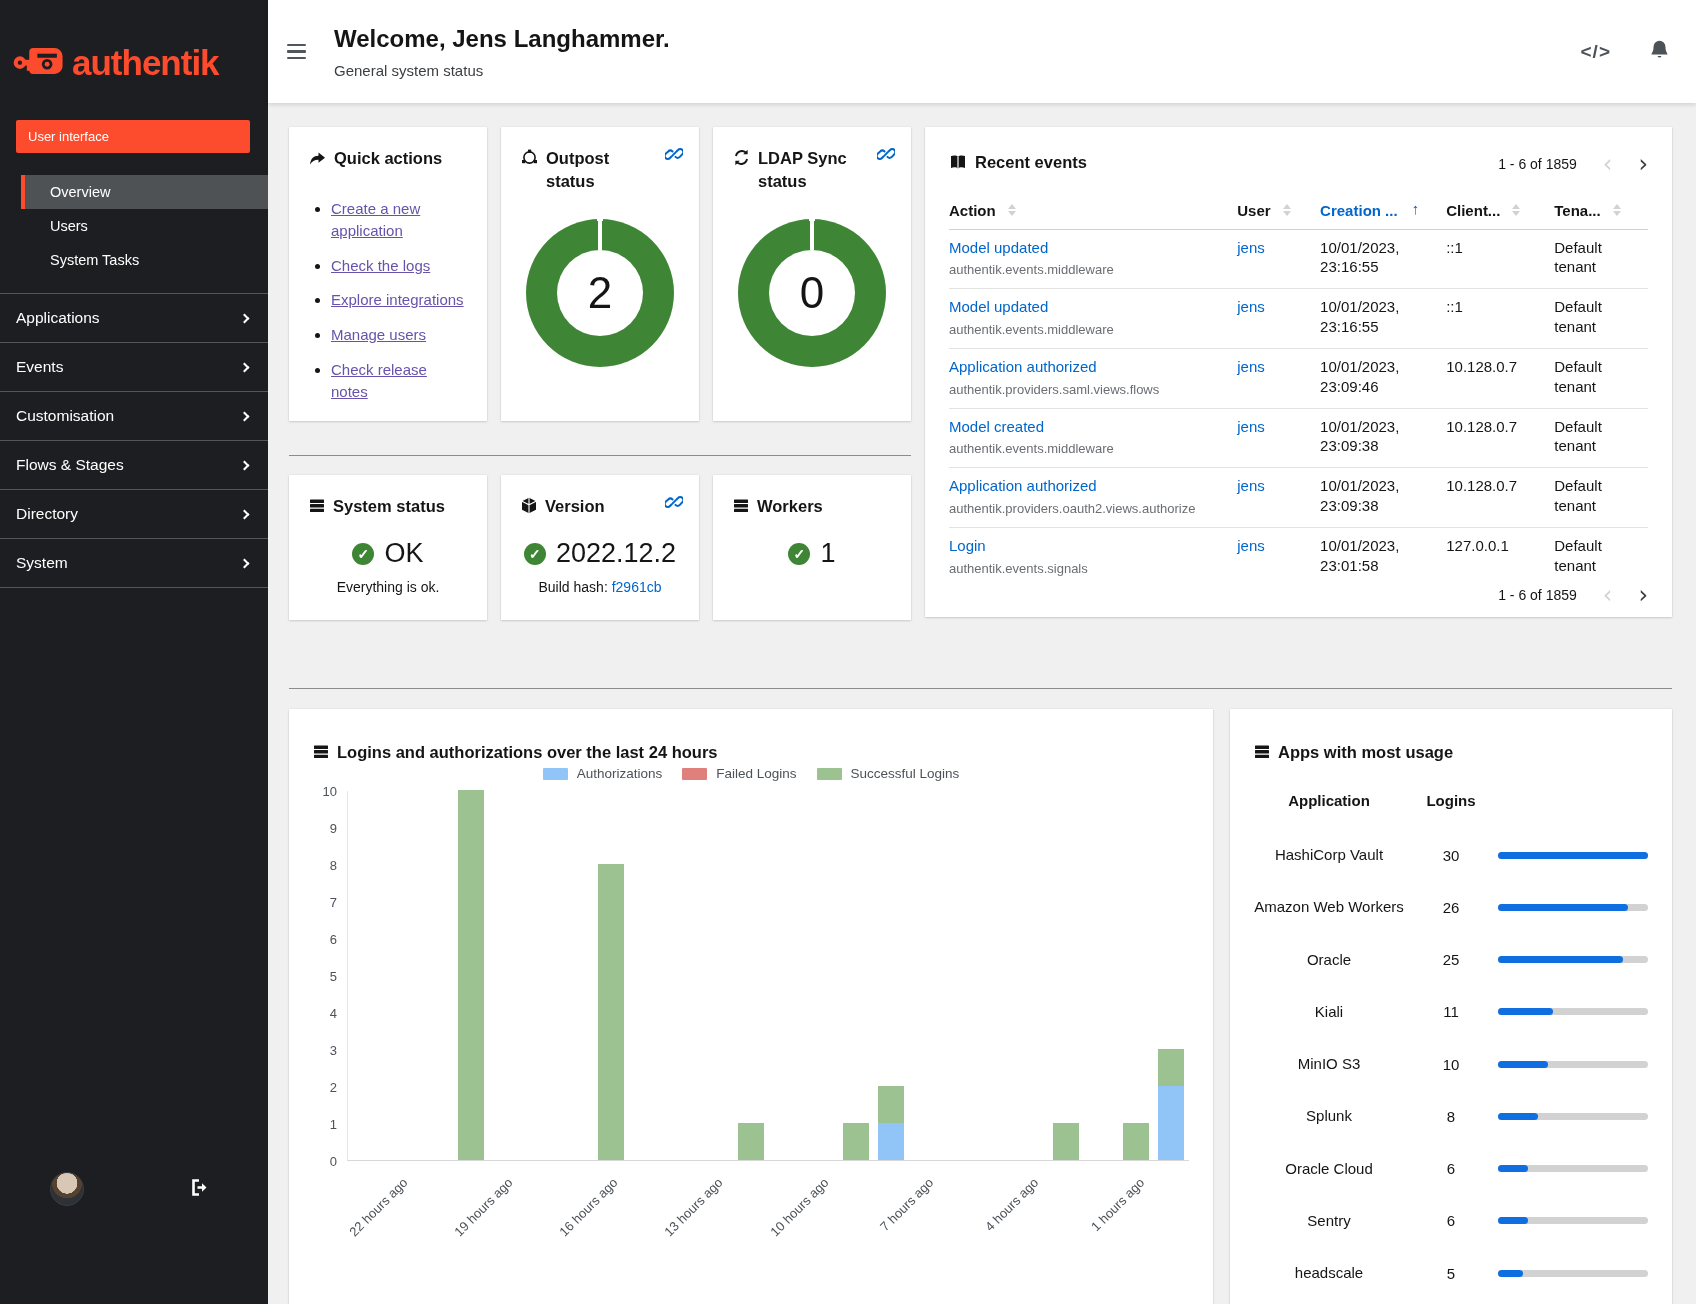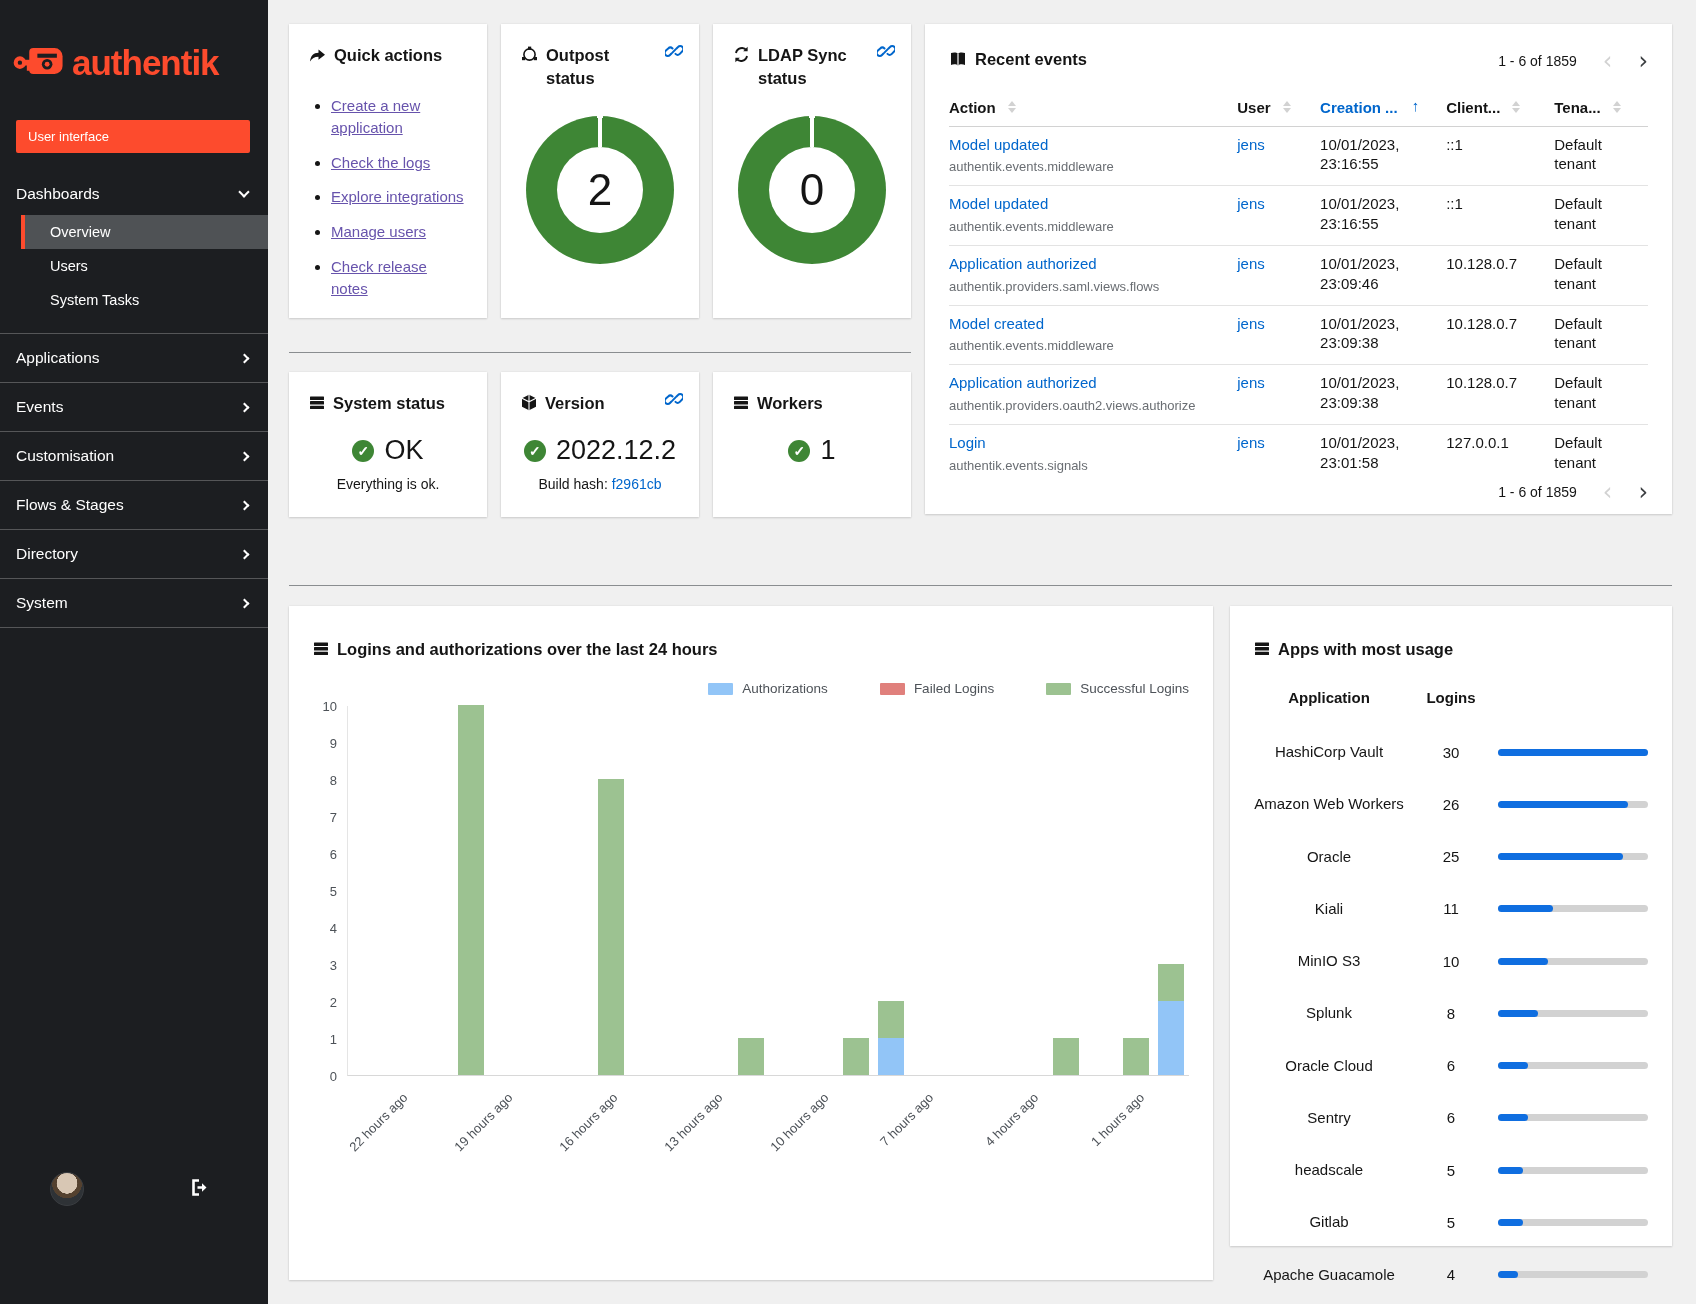--- a/index.html
+++ b/index.html
@@ -102,21 +102,21 @@
   table.events a { color:#0066cc; text-decoration:none; }
   .ctx { font-size:13px; color:#6a6e73; margin-top:5px; line-height:1.3; word-wrap:break-word; }
   .events-foot { margin-top:auto; display:flex; justify-content:flex-end; }
 
   .section-divider { border:0; border-top:1px solid #8a8d90; margin:68px 0 20px 0; }
 
   
   .bottom-section { display:flex; gap:17px; }
   .chart-card { width:924px; height:674px; padding:24px; flex-shrink:0; }
   .chart-title { margin-top:8px; }
-  .legend { display:flex; justify-content:flex-end; gap:52px; margin-top:18px; }
+  .legend { display:flex; justify-content:center; gap:20px; }
   .legend-item { display:flex; align-items:center; gap:9px; font-size:13.5px; color:#4d5258; }
   .swatch { width:25px; height:12px; border-radius:1px; }
   .plotwrap { display:flex; margin-top:10px; }
   .y-axis { width:34px; position:relative; height:370px; flex-shrink:0; }
   .y-axis span { position:absolute; right:10px; font-size:13px; color:#4d5258; }
   .plot { position:relative; flex:1; height:370px; border-bottom:1px solid #d8d8d8; border-left:1px solid #e5e5e5; }
   .bar-stack { position:absolute; bottom:0; width:26px; margin-left:-13px; display:flex;
            flex-direction:column-reverse; }
   .x-axis { position:relative; height:90px; margin-left:34px; }
   .x-axis span { position:absolute; top:14px; font-size:13px; color:#4d5258; white-space:nowrap;
@@ -147,24 +147,20 @@
           <path d="M25 7 h26 a10 10 0 0 1 10 10 v12 a10 10 0 0 1 -10 10 h-26 a5 5 0 0 1 -5 -5 v-22 a5 5 0 0 1 5 -5 z" fill="#fd4b2d"></path>
           <rect x="30" y="14" width="24" height="5" fill="#1c1e21"></rect>
           <circle cx="42" cy="27" r="6.5" fill="#1c1e21"></circle>
           <circle cx="42" cy="27" r="3" fill="#fd4b2d"></circle>
         </svg>
       </span>
       <span class="logo-text">authentik</span>
     </div>
     <button class="ui-btn">User interface</button>
     <nav>
-      <div class="side-group-header">
-        <span>Dashboards</span>
-        <span class="chev-down"></span>
-      </div>
       <div class="sub-list">
           <div class="sub-item active"><span>Overview</span></div>
           <div class="sub-item"><span>Users</span></div>
           <div class="sub-item"><span>System Tasks</span></div>
         </div>
       <div>
           <div class="side-section">
             <span>Applications</span>
             <span class="chev-right"></span>
           </div>
@@ -195,20 +191,40 @@
       <span style="cursor:pointer">
         <svg width="19" height="17" viewBox="0 0 19 17">
           <path d="M8 1.5 H2.5 V15.5 H8" fill="none" stroke="#fff" stroke-width="2.6"></path>
           <path d="M11 4.2 15.5 8.5 11 12.8 V9.8 H6.5 V7.2 H11 Z" fill="#fff"></path>
         </svg>
       </span>
     </div>
   </aside>
 
   <div class="main">
+    <header class="topbar">
+      <div class="burger">
+          <div></div>
+          <div></div>
+          <div></div>
+        </div>
+      <div class="titles">
+        <div class="page-title">Welcome, Jens Langhammer.</div>
+        <div class="page-subtitle">General system status</div>
+      </div>
+      <div class="topbar-right">
+        <span class="code-icon">&lt;/&gt;</span>
+        <span style="cursor:pointer">
+          <svg width="21" height="22" viewBox="0 0 24 24">
+            <path fill="#4d5258" d="M12 1.5a6.8 6.8 0 0 0-6.8 6.8c0 5.8-2.4 7.2-2.4 8.9h18.4c0-1.7-2.4-3.1-2.4-8.9A6.8 6.8 0 0 0 12 1.5z"></path>
+            <path fill="#4d5258" d="M9.7 18.8a2.4 2.4 0 0 0 4.6 0z"></path>
+          </svg>
+        </span>
+      </div>
+    </header>
 
     <div class="content">
 
       <div class="top-section">
         <div class="left-cluster">
           <div class="cards-3 row1">
 
             <div class="card small-card">
               <div class="card-title">
                 <span class="ticon">

